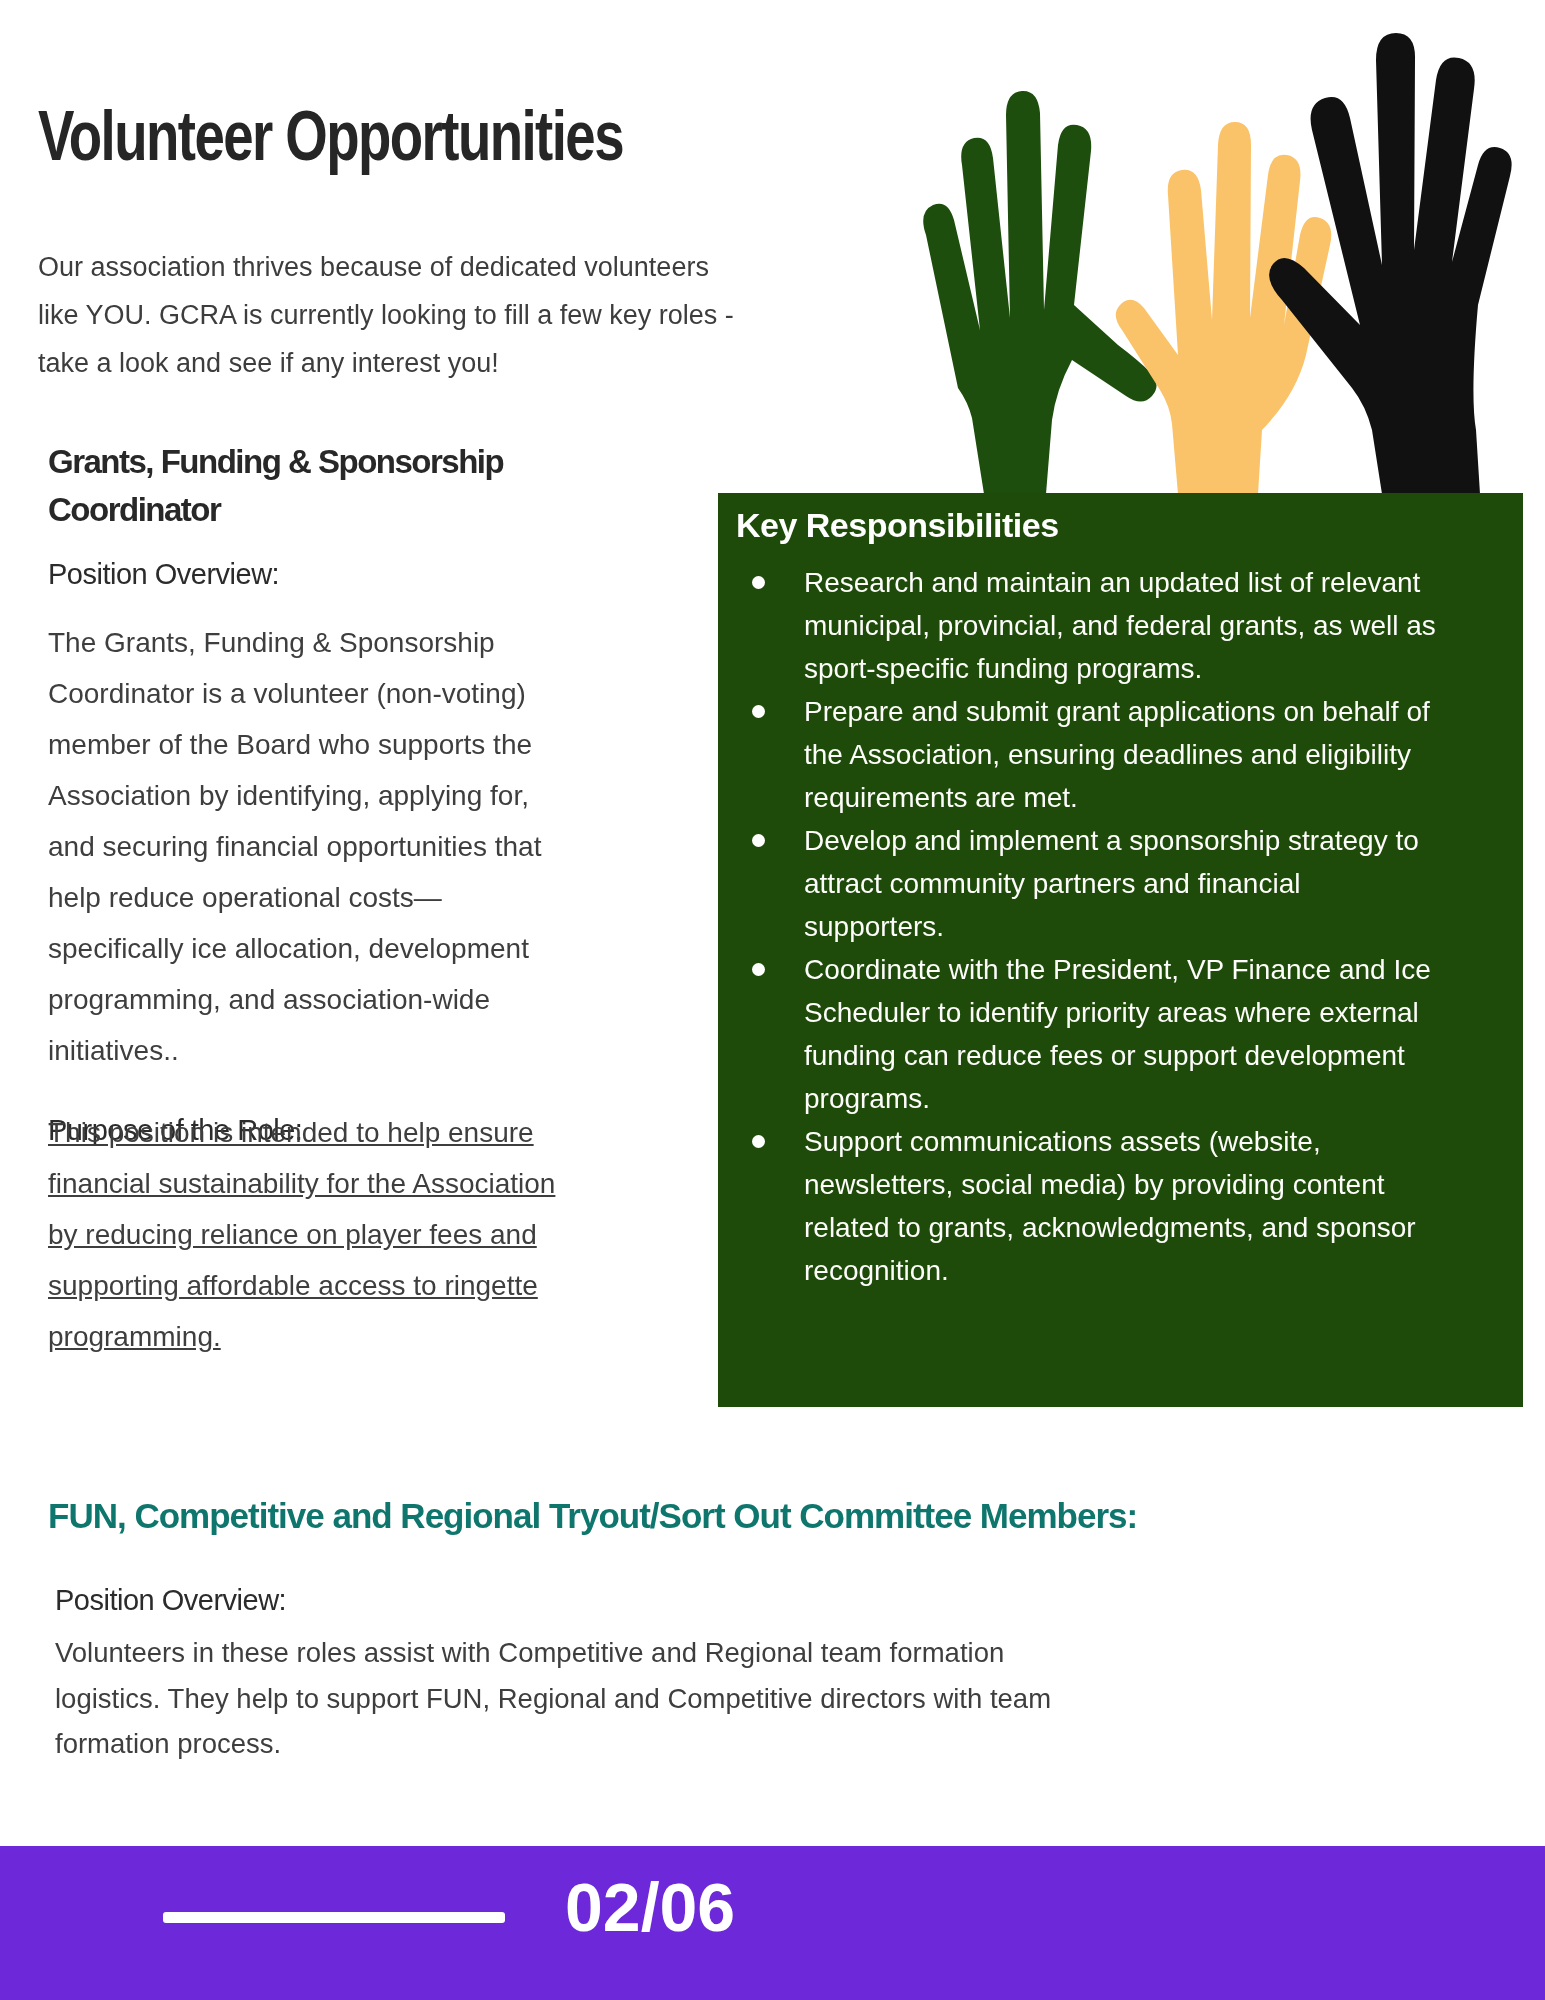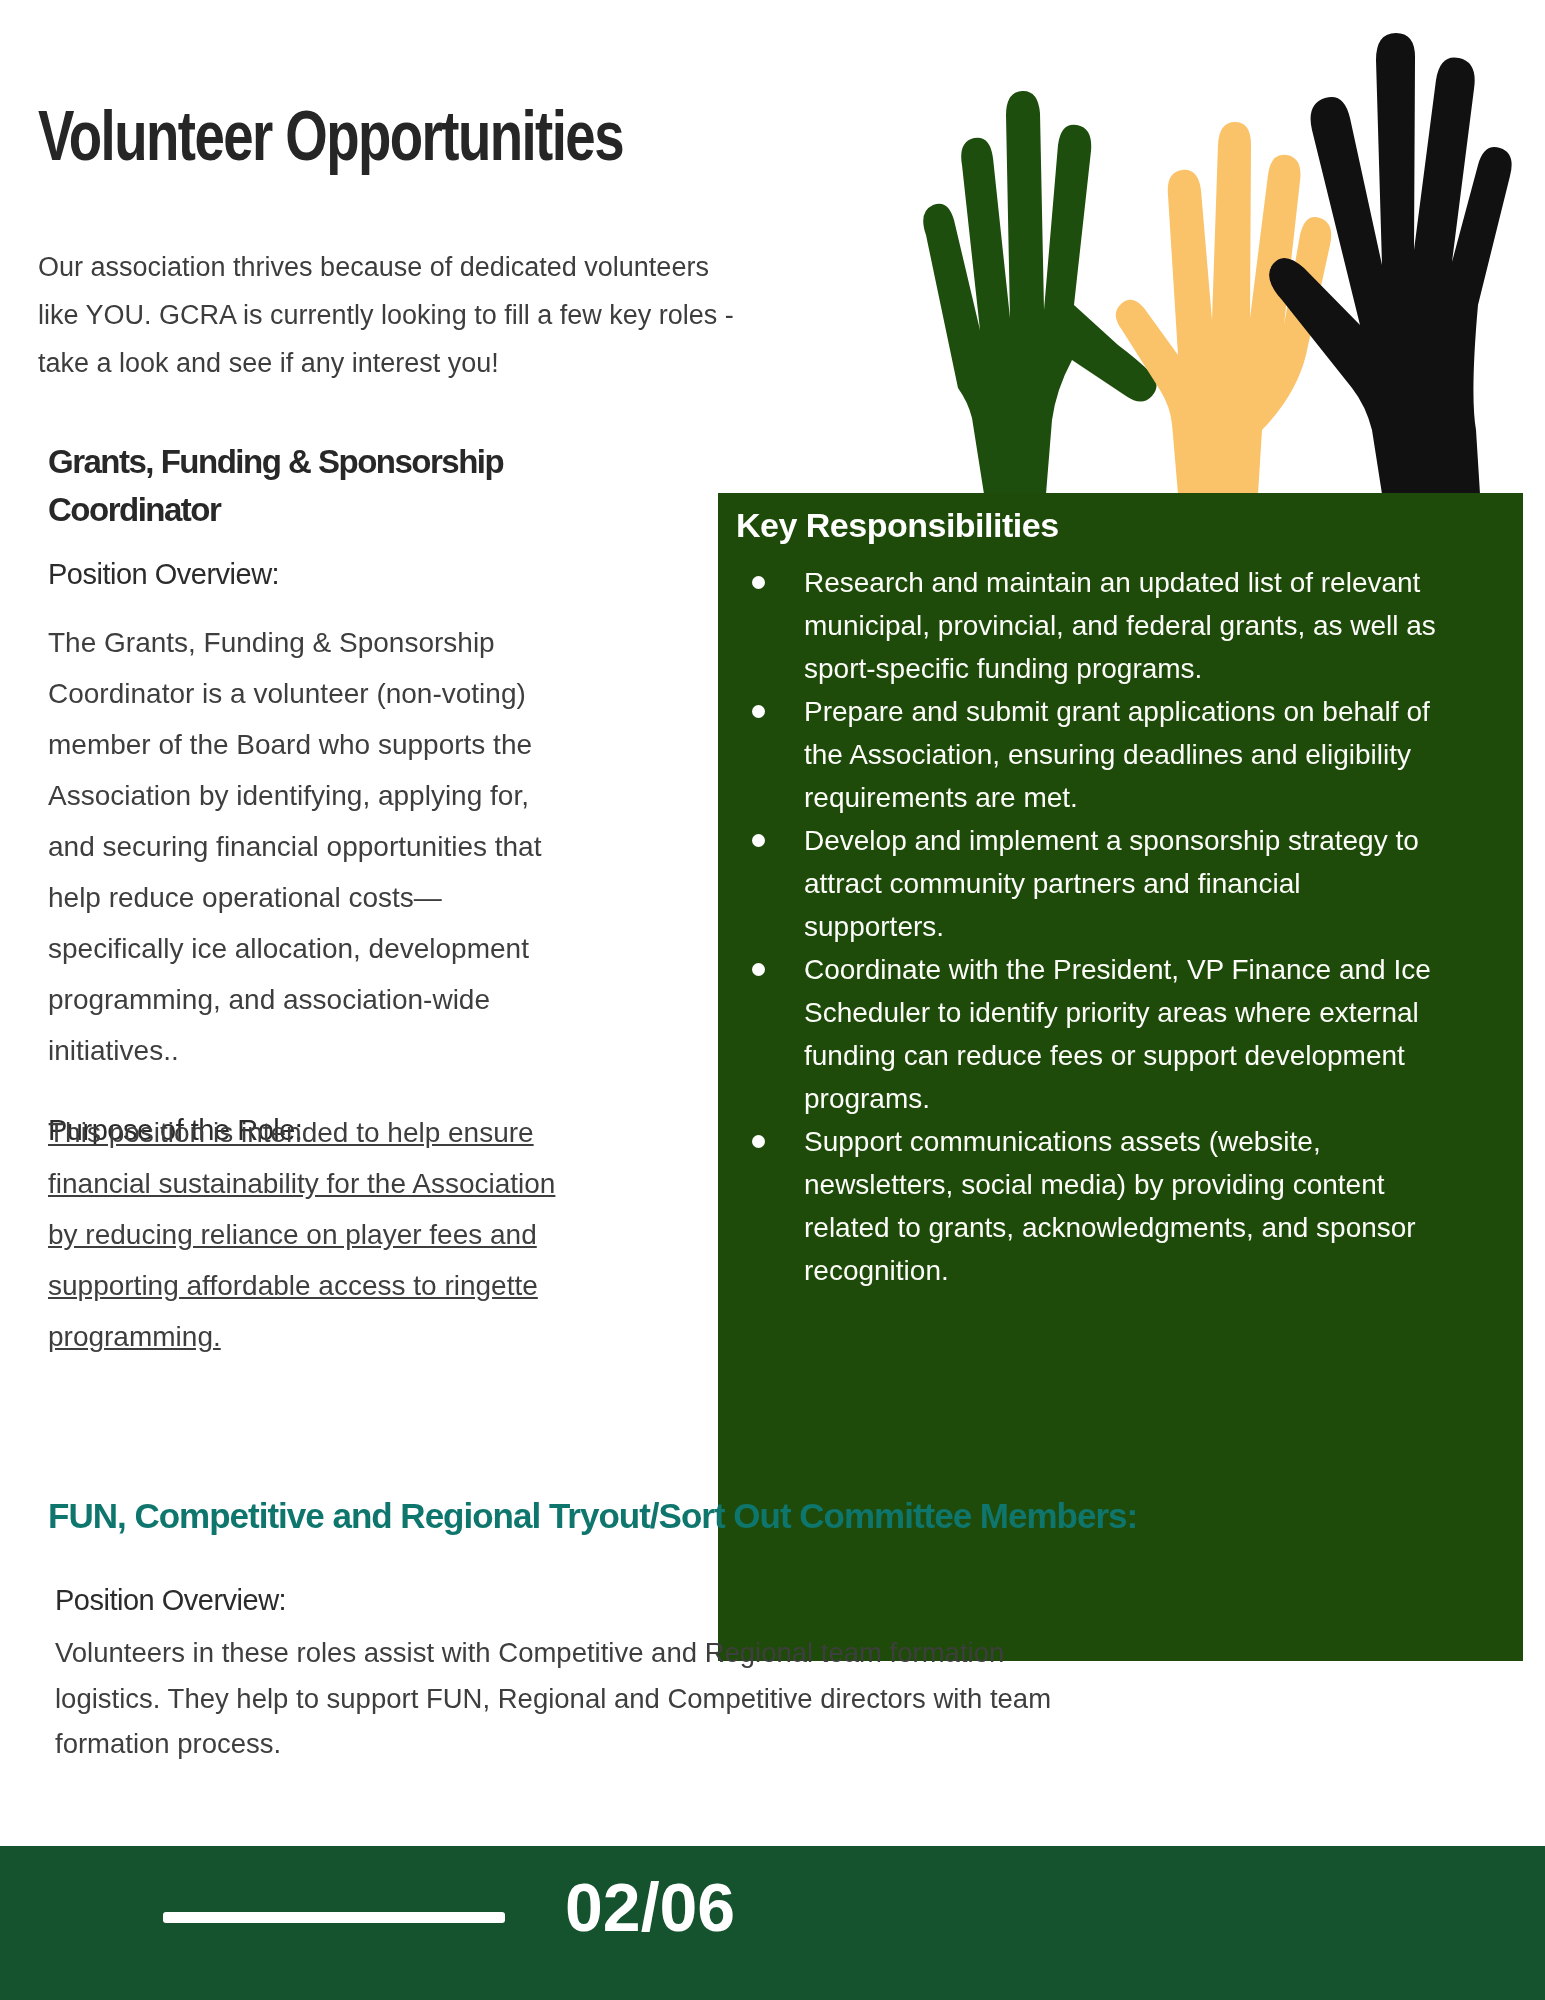--- a/index.html
+++ b/index.html
@@ -36,21 +36,21 @@
   }
   #purpose-label{left:48px;top:1114px;}
   #p2{
     left:48px;top:1107px;width:660px;
     font-size:28px;line-height:51px;color:#3e3e3e;white-space:pre-line;text-decoration:underline;
   }
   
   #hands-svg{left:0;top:0;width:1545px;height:494px;}
   
   #resp-box{
-    left:718px;top:493px;width:805px;height:1168px;
+    left:718px;top:493px;width:805px;height:914px;
     background:#1E4A0A;box-sizing:border-box;
   }
   #resp-heading{
     position:absolute;left:18px;top:13px;
     font-size:34px;font-weight:700;letter-spacing:-0.5px;color:#ffffff;
     white-space:nowrap;
   }
   #resp-list{
     position:absolute;left:0;top:68px;margin:0;padding:0;list-style:none;width:100%;
   }
@@ -68,21 +68,21 @@
     font-size:35px;font-weight:700;letter-spacing:-1px;color:#0f766e;
     white-space:nowrap;
   }
   #po2-label{left:55px;top:1584px;}
   #p3{
     left:55px;top:1630px;width:1320px;
     font-size:27.5px;line-height:45.5px;color:#3e3e3e;white-space:pre-line;
   }
   
   #footer-bar{
-    left:0;top:1846px;width:1545px;height:154px;background:#14532d;
+    left:0;top:1846px;width:1545px;height:154px;background:#6d28d9;
   }
   #footer-line{
     position:absolute;left:163px;top:66px;width:342px;height:11px;
     background:#ffffff;border-radius:3px;
   }
   #page-number{
     position:absolute;left:565px;top:22px;
     font-size:68px;font-weight:800;color:#ffffff;letter-spacing:0px;
     white-space:nowrap;
   }

